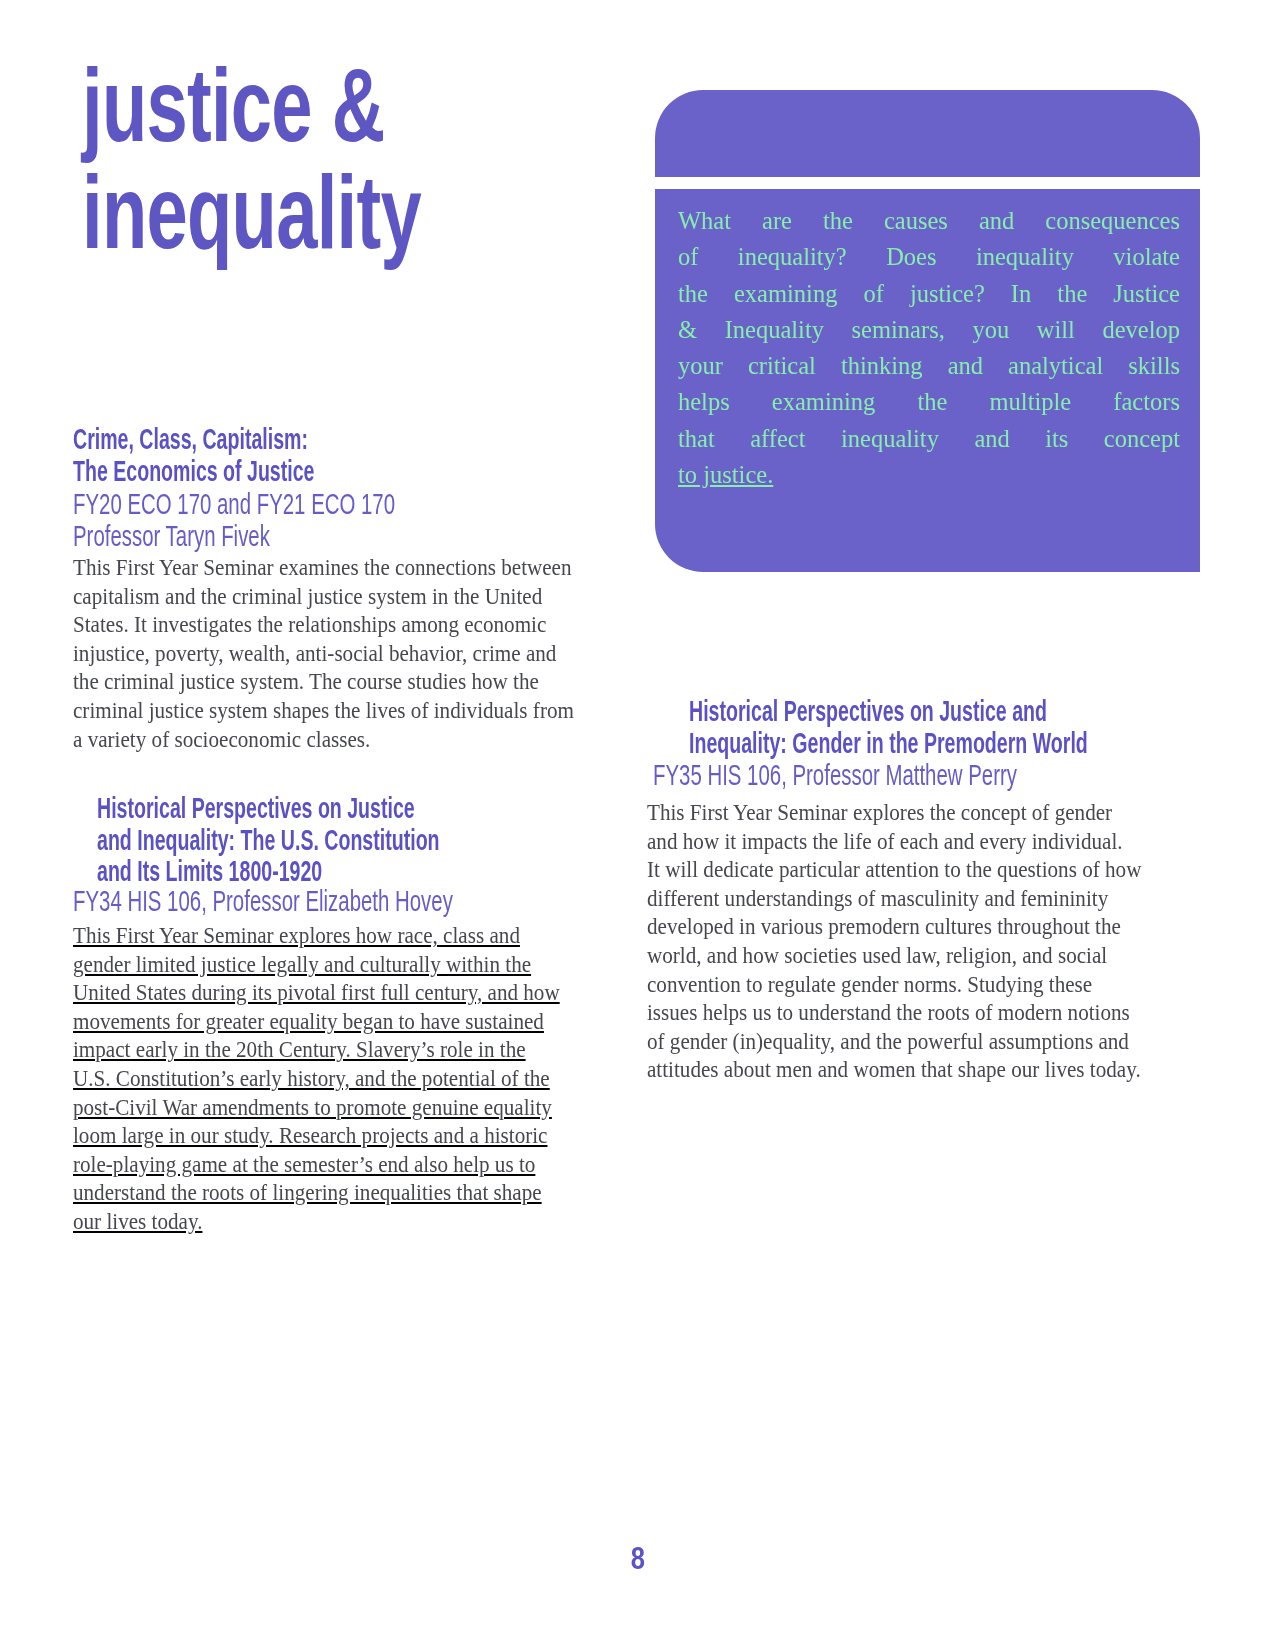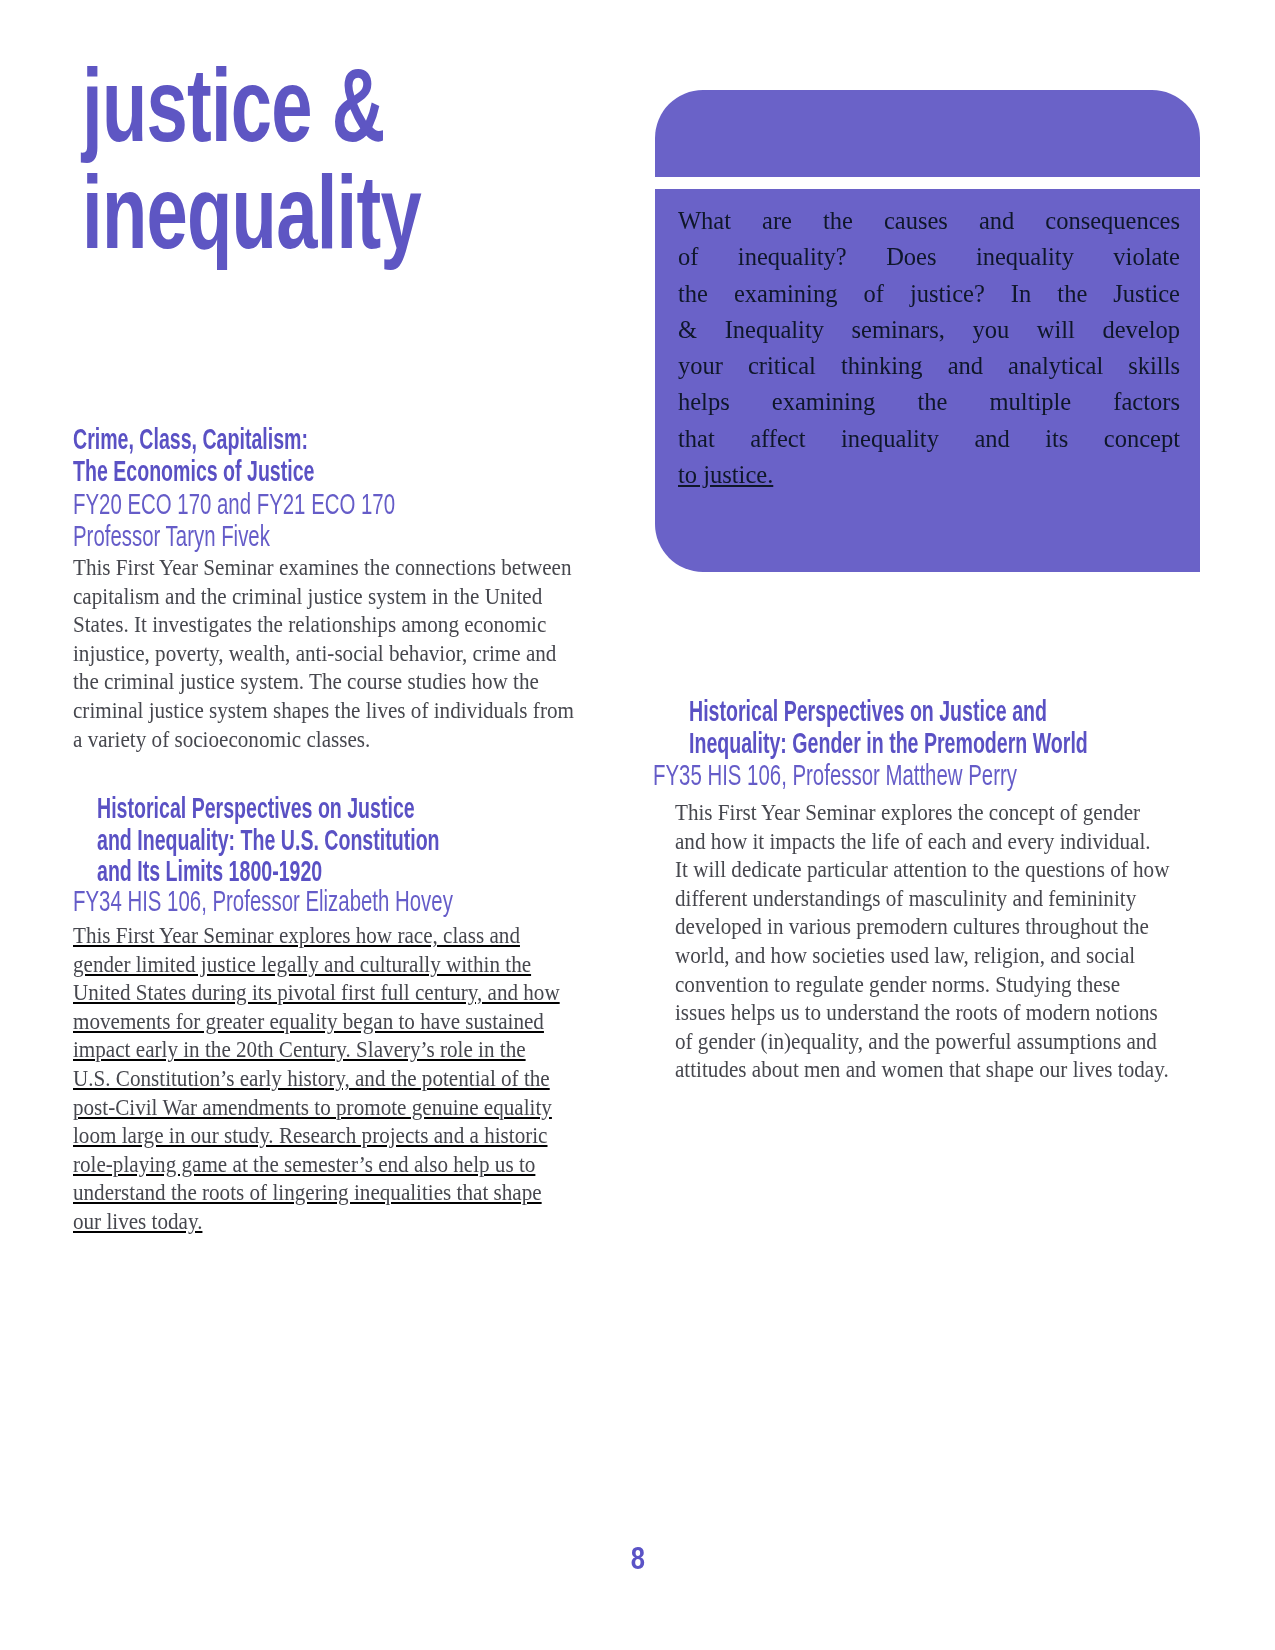--- a/index.html
+++ b/index.html
@@ -28,21 +28,21 @@
   .intro-box .tab{height:87px;background:#6A62C8;border-radius:48px 48px 0 0;}
   .intro-box .gap{height:12px;background:#ffffff;}
   .intro-box .main{
     height:383px;background:#6A62C8;
     border-radius:0 0 0 48px;
     padding:14px 20px 0 23px;
     box-sizing:border-box;
   }
   .intro-text .line{
     font:400 24.5px/36.3px "Liberation Serif",serif;
-    color:#0f172a;
+    color:#86efac;
     text-align:justify;
     text-align-last:justify;
   }
   .intro-text .line:last-child{text-align-last:left;text-decoration:underline;}
 
   
   .h-title .line{
     font:700 29px/31.5px "Liberation Sans",sans-serif;
     color:#5A51C4;
     transform:scaleX(0.675);
@@ -67,21 +67,21 @@
   #c1-title{position:absolute;left:73px;top:424px;}
   #c1-sub  {position:absolute;left:73px;top:488px;}
   #c1-body {position:absolute;left:73px;top:553px;}
 
   #c2-title{position:absolute;left:73px;top:793px;margin-left:24px;}
   #c2-sub  {position:absolute;left:73px;top:885px;}
   #c2-body {position:absolute;left:73px;top:921px;text-decoration:underline;}
 
   #c3-title{position:absolute;left:653px;top:696px;margin-left:36px;}
   #c3-sub  {position:absolute;left:653px;top:759px;}
-  #c3-body {position:absolute;left:675px;top:798px;}
+  #c3-body {position:absolute;left:647px;top:798px;}
 
   
   .page-num-wrap{position:absolute;left:0;right:0;top:1538px;display:flex;justify-content:center;}
   .page-num{
     font:700 32px/40px "Liberation Sans",sans-serif;
     color:#5B53C6;
     transform:scaleX(0.8);
   }
 </style>
 </head>

